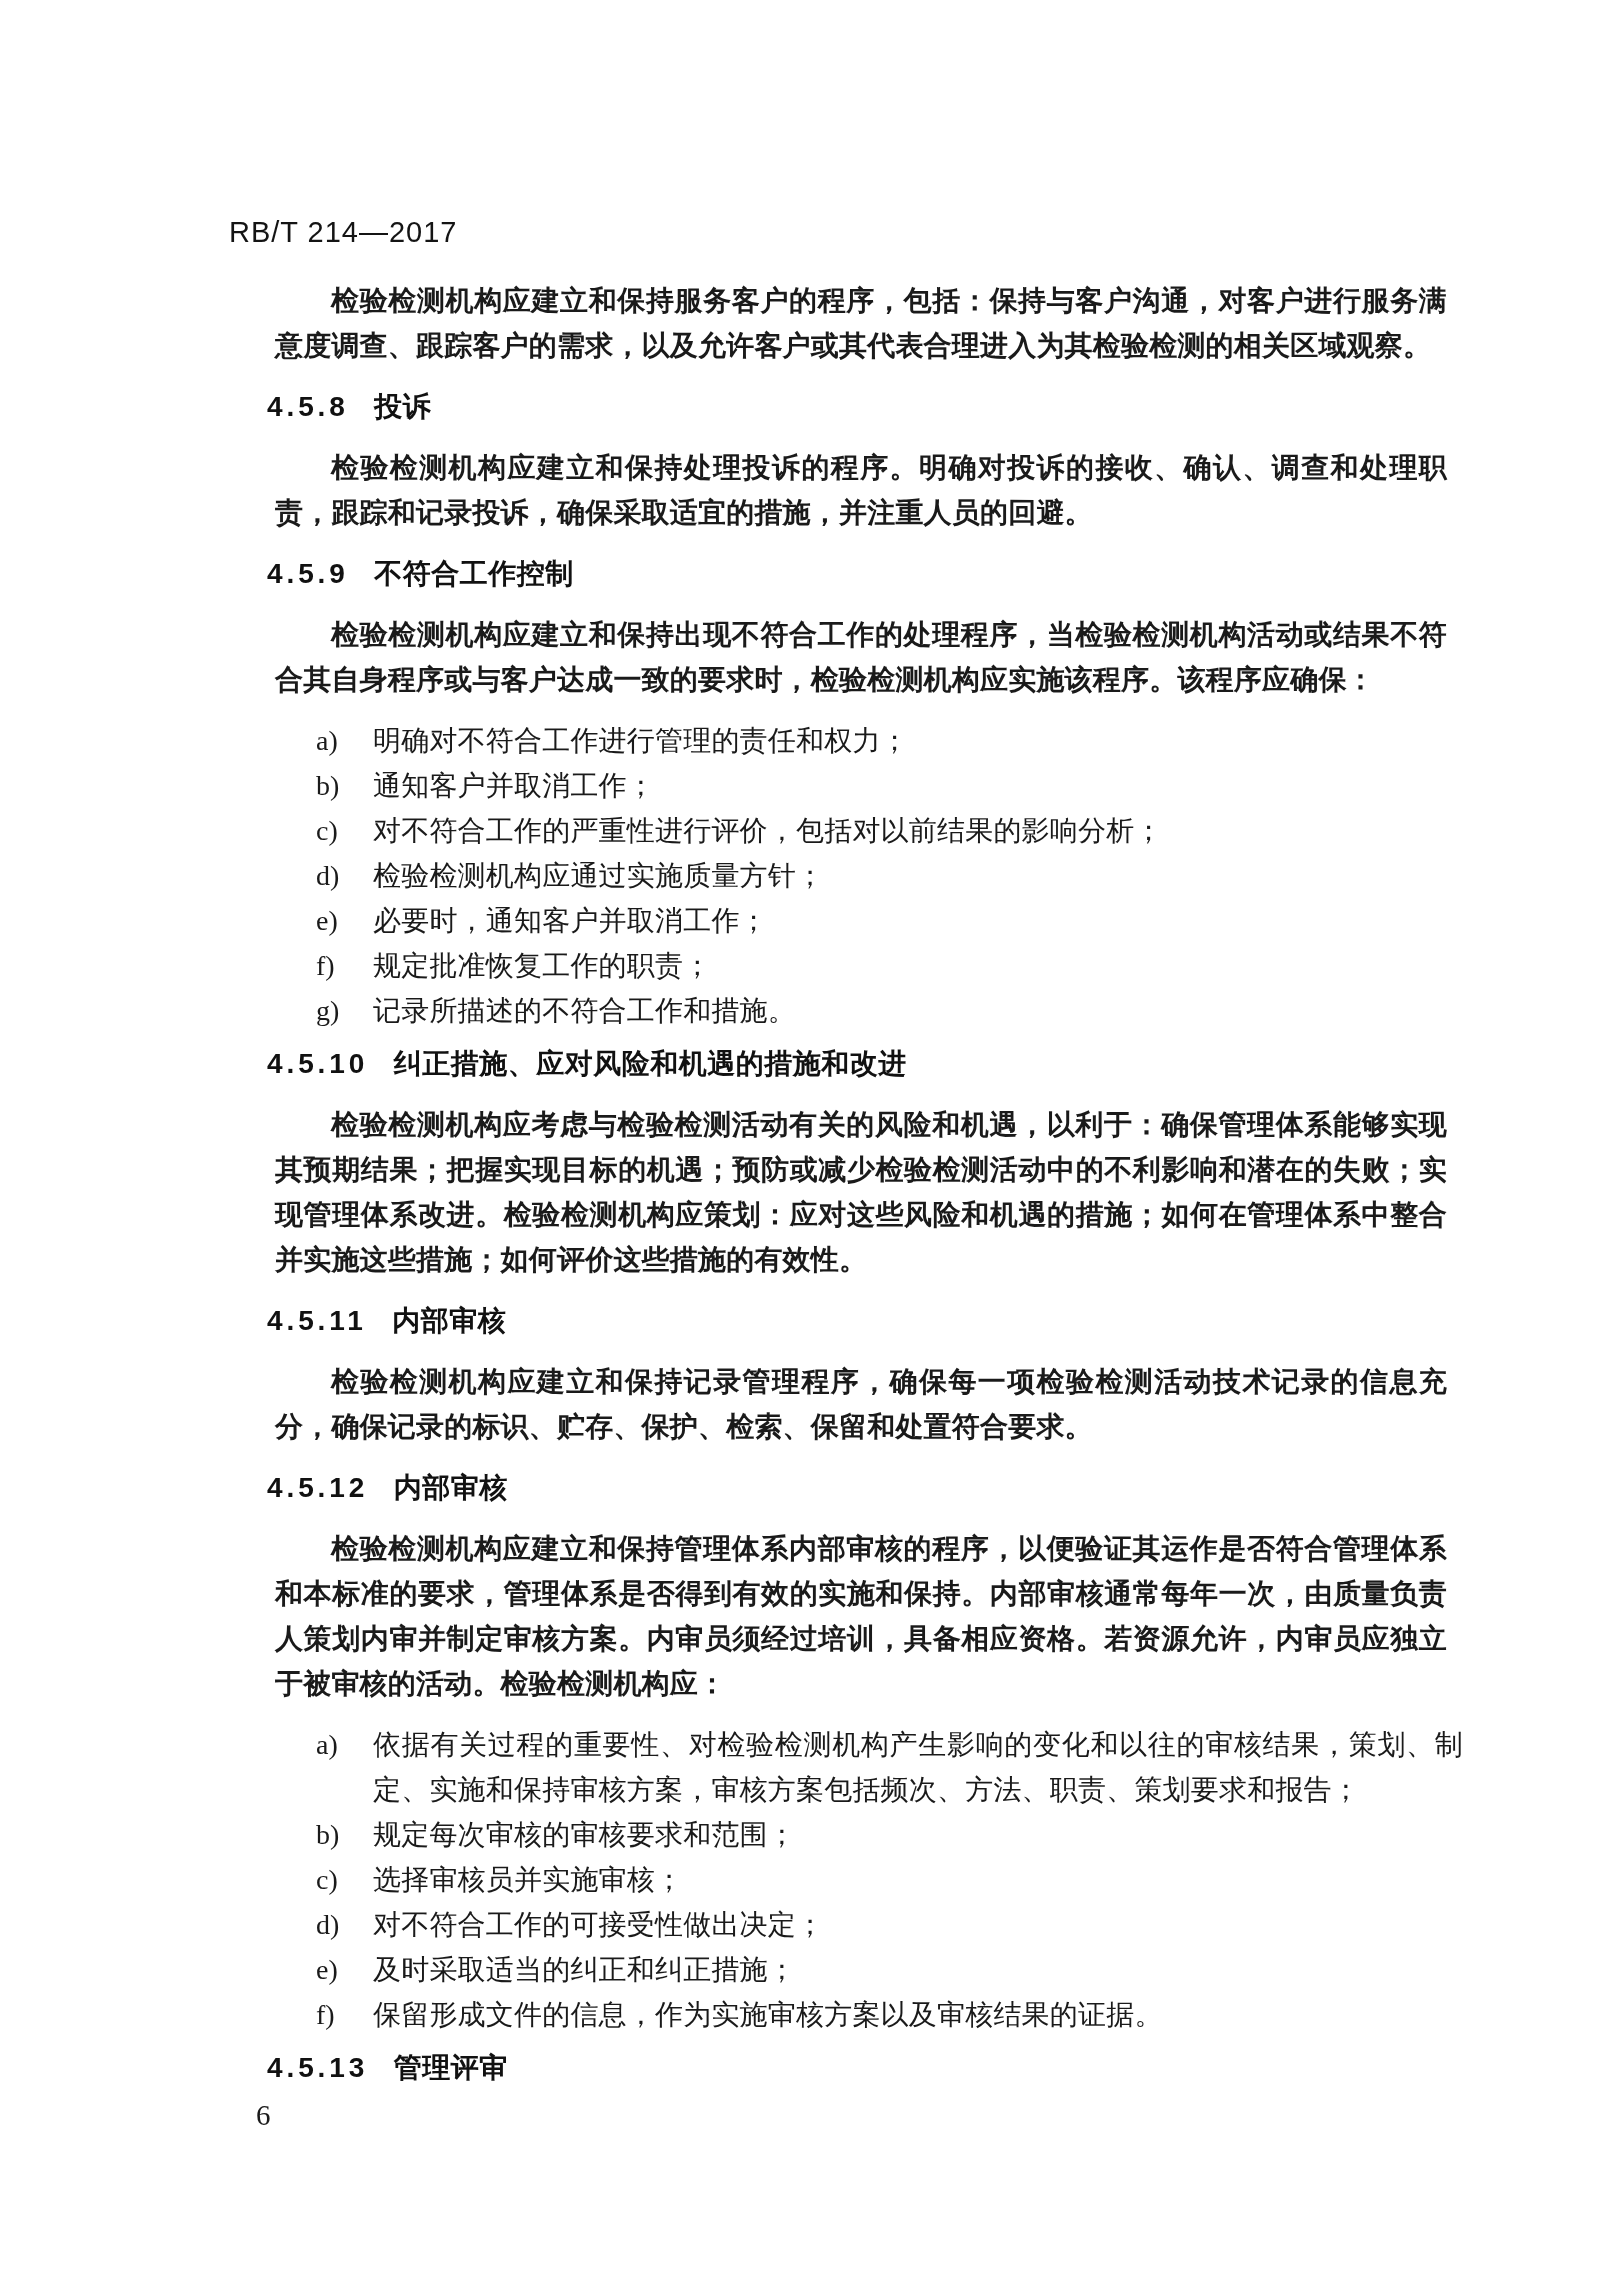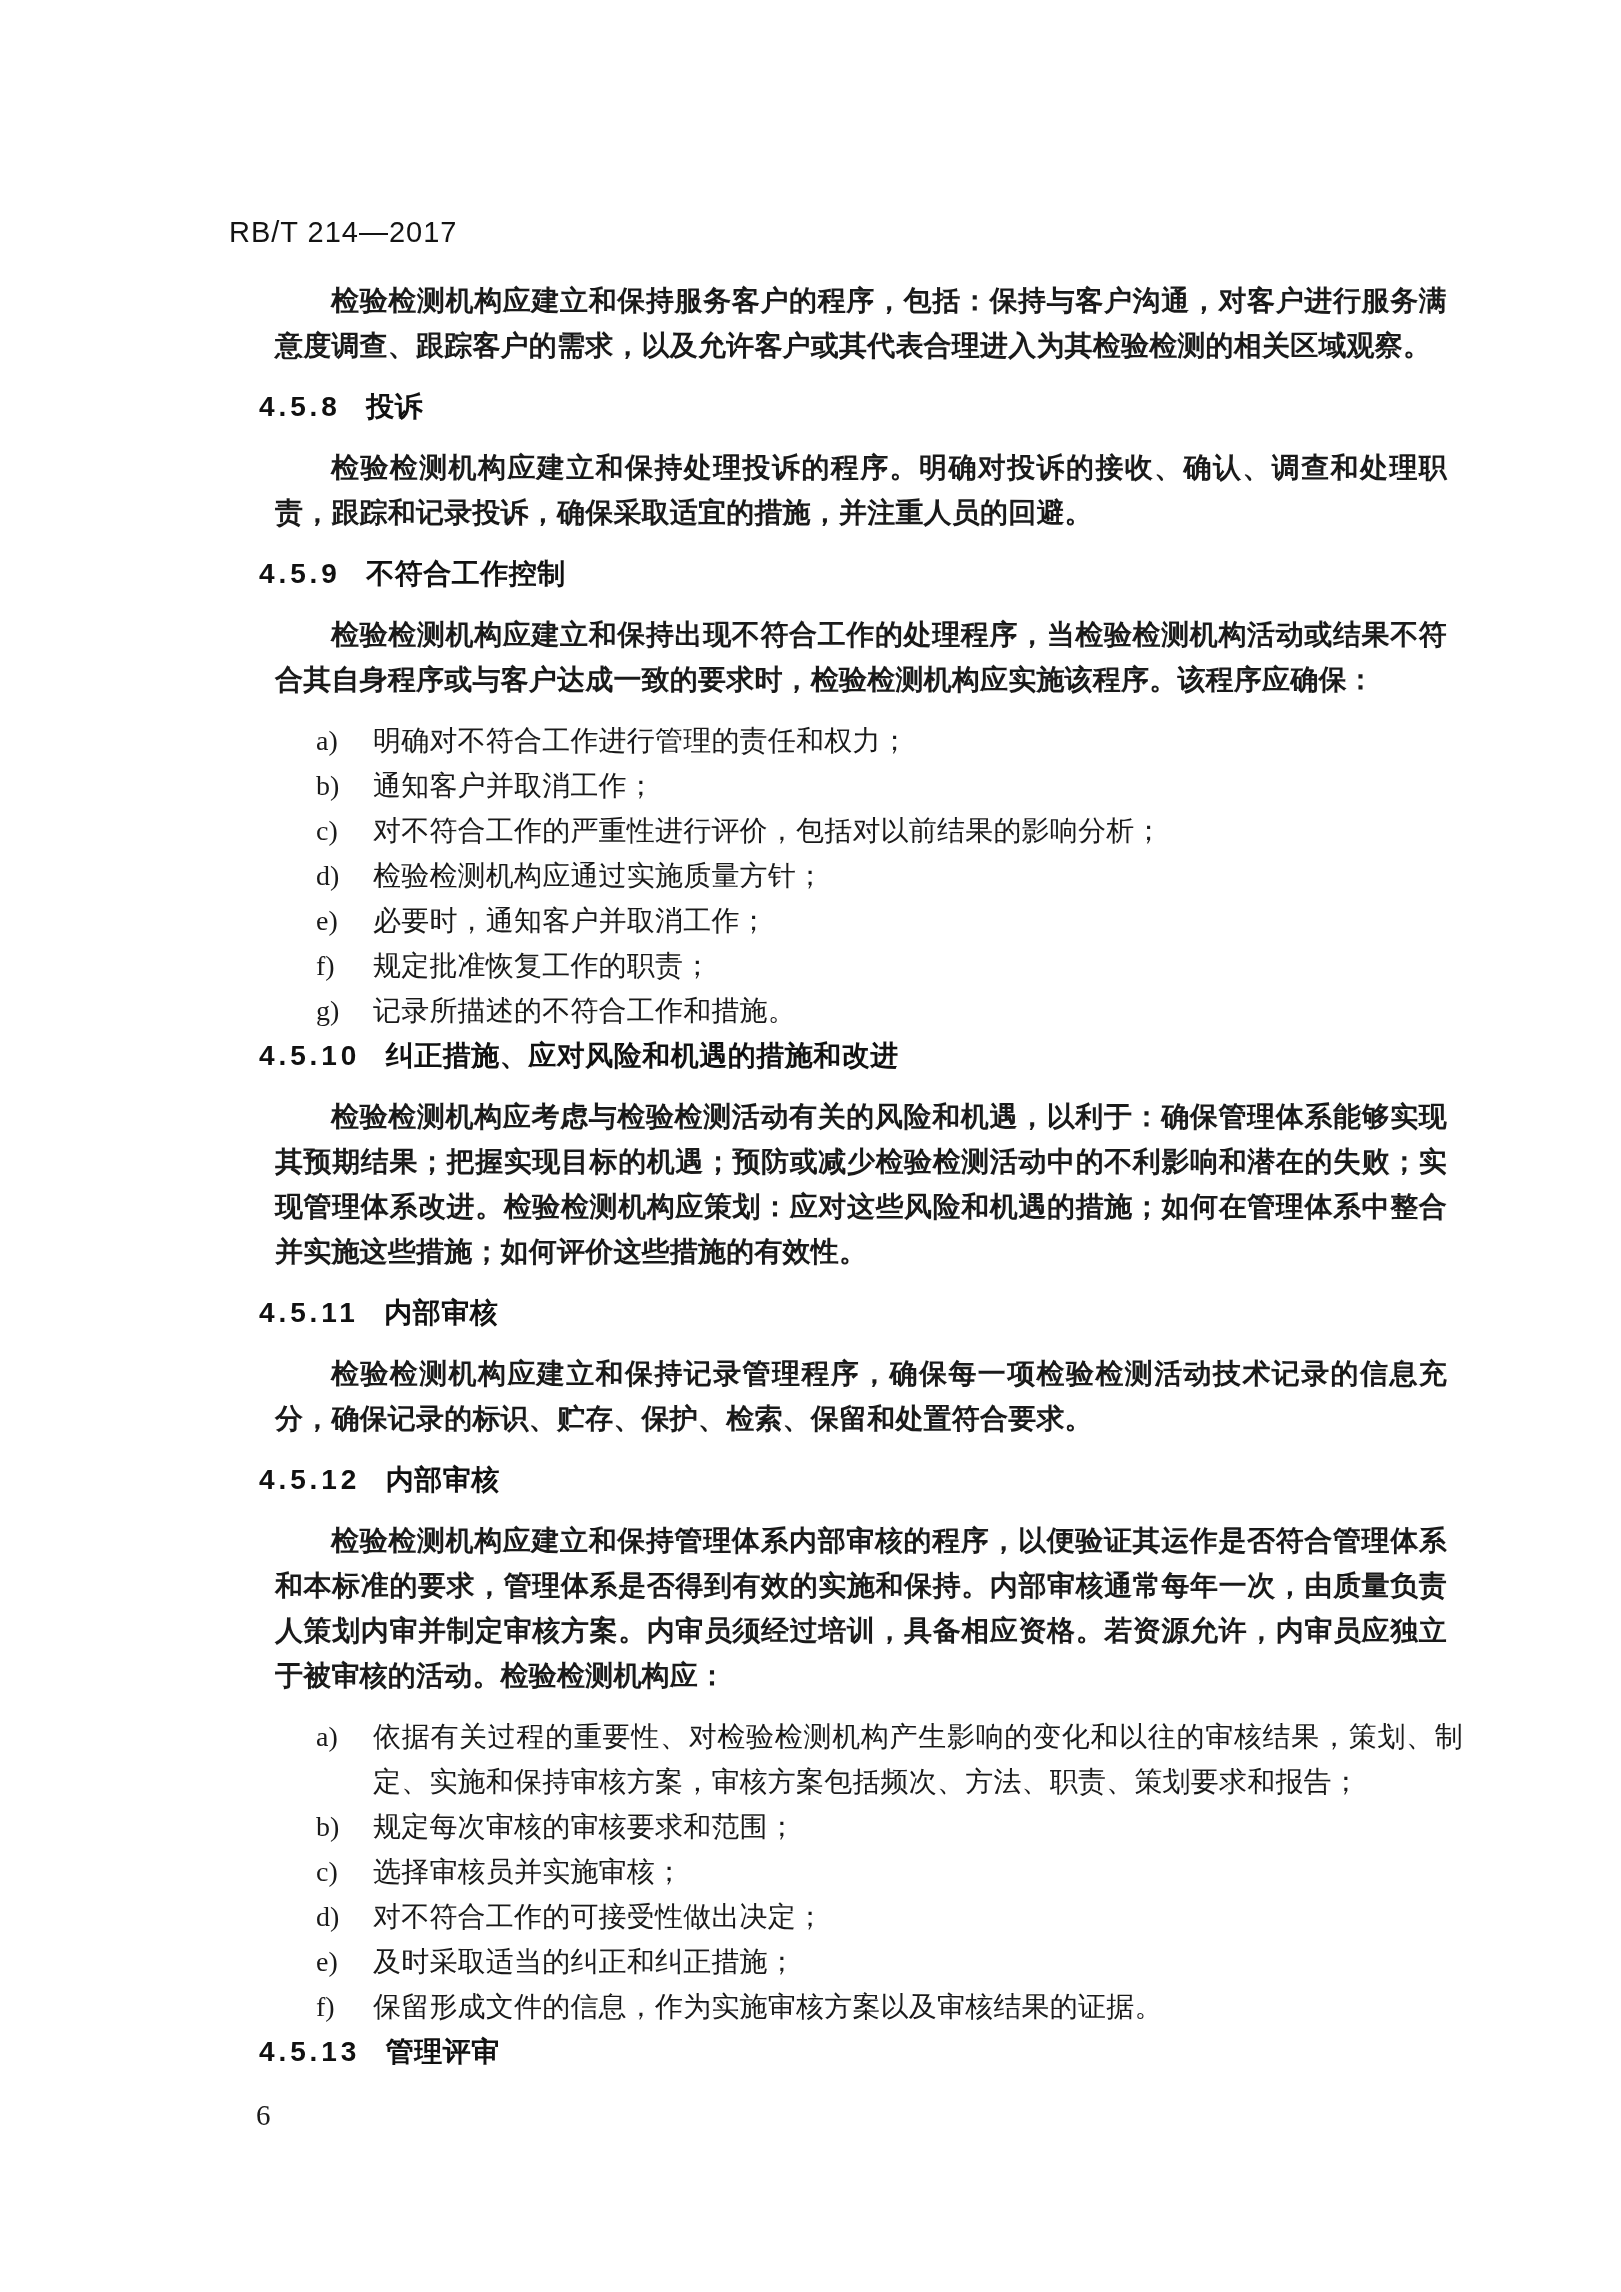--- a/index.html
+++ b/index.html
@@ -30,21 +30,21 @@
     letter-spacing:0.2px;
     text-align:justify;
     color:#1a1a1a;
   }
   .para{
     margin:16px;
     text-indent:2em;
     font-weight:bold;
   }
   .heading{
-    margin:0;
+    margin:8px;
     font-family:"Liberation Sans","DejaVu Sans",sans-serif;
     font-weight:bold;
     font-size:28px;
     line-height:45px;
     text-align:left;
     letter-spacing:0.5px;
     color:#111111;
   }
   .heading .num{
     font-weight:bold;

